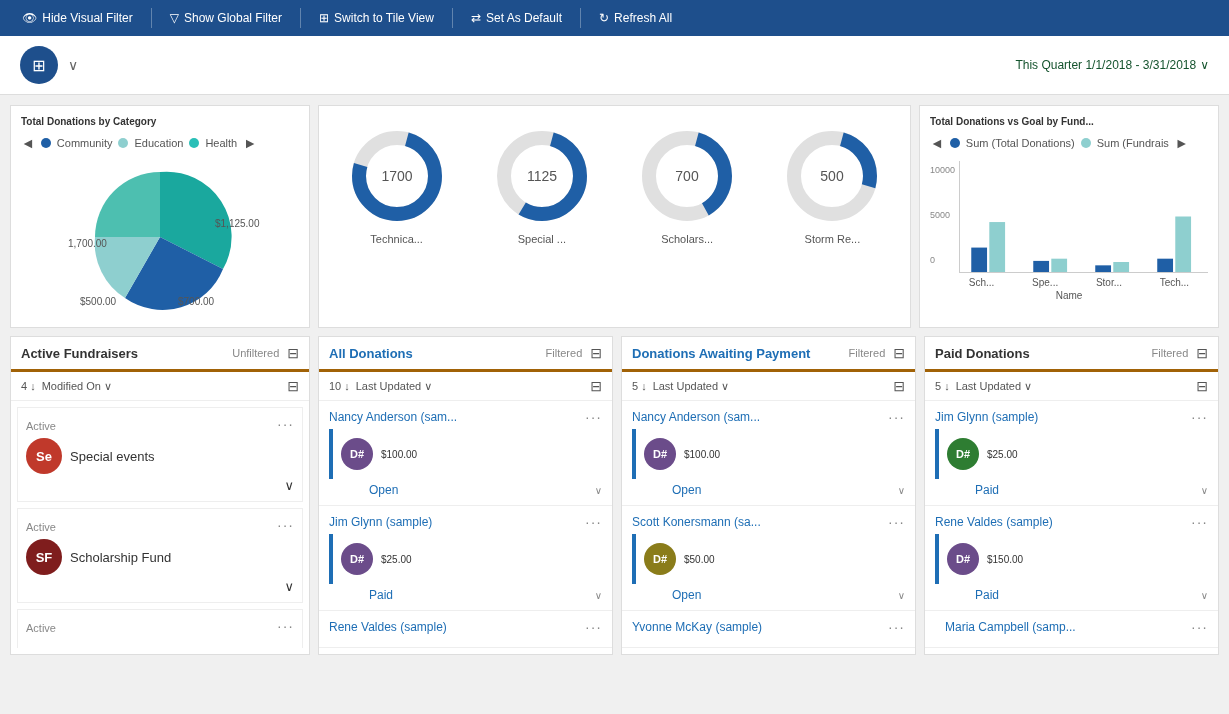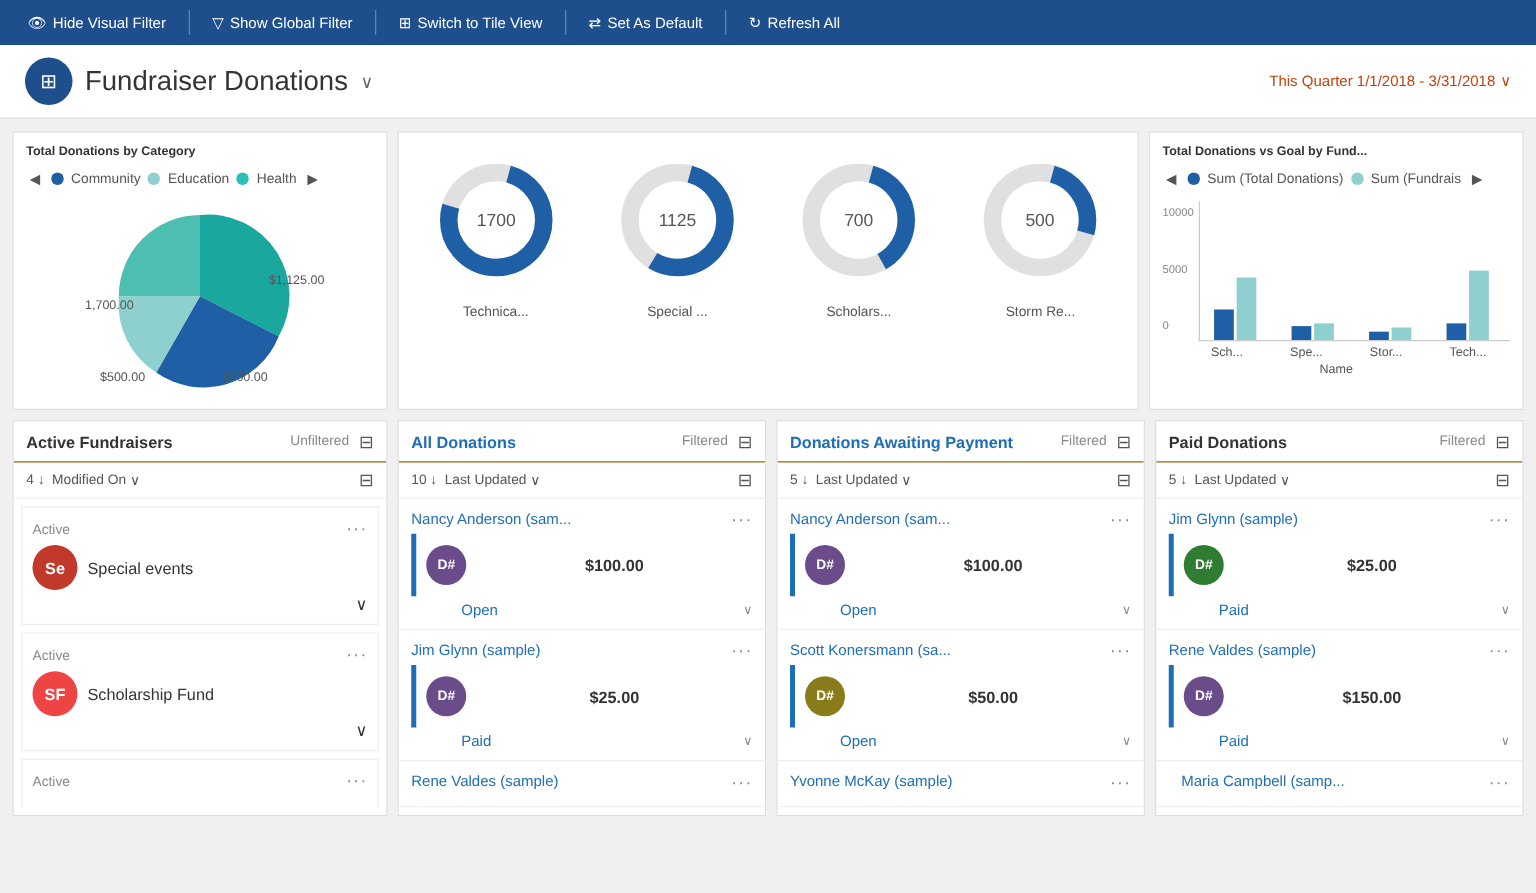--- a/index.html
+++ b/index.html
@@ -38,21 +38,21 @@
       padding: 10px 20px;
       border-bottom: 1px solid #ddd;
     }
     .page-title-area { display: flex; align-items: center; gap: 10px; }
     .page-logo {
       width: 38px; height: 38px; background: #1e4f8c; border-radius: 50%;
       display: flex; align-items: center; justify-content: center; color: white; font-size: 16px;
     }
     .page-title { font-size: 22px; font-weight: 300; color: #333; }
     .page-title-chevron { font-size: 14px; color: #666; cursor: pointer; }
-    .date-range { font-size: 12px; color: #c2410c; display: flex; align-items: center; gap: 4px; cursor: pointer; }
+    .date-range { font-size: 12px; color: #14532d; display: flex; align-items: center; gap: 4px; cursor: pointer; }
 
     
     .main-content { padding: 10px; }
 
     
     .charts-row {
       display: grid;
       grid-template-columns: 300px 1fr 300px;
       gap: 8px;
       margin-bottom: 8px;
@@ -68,57 +68,57 @@
     .chart-nav { display: flex; align-items: center; gap: 6px; font-size: 11px; color: #555; margin-bottom: 6px; }
     .chart-nav-arrow { cursor: pointer; font-size: 14px; color: #555; }
     .legend-dot { width: 10px; height: 10px; border-radius: 50%; display: inline-block; }
 
     
     .pie-area { display: flex; align-items: center; justify-content: center; position: relative; height: 160px; }
 
     
     .donuts-row { display: flex; gap: 10px; justify-content: space-around; padding: 10px 0; }
     .donut-item { text-align: right; display: flex; flex-direction: column; align-items: center; }
-    .donut-label { font-size: 11px; color: #555; margin-top: 18px; }
+    .donut-label { font-size: 11px; color: #555; margin-top: 7px; }
 
     
     .lists-row {
       display: grid;
       grid-template-columns: 300px 1fr 1fr 1fr;
       gap: 8px;
     }
     .list-card {
       background: white;
       border: 1px solid #ddd;
       overflow: hidden;
     }
     .list-card-header {
       display: flex;
       align-items: center;
       justify-content: space-between;
       padding: 8px 10px;
-      border-bottom: 1px solid #a16207;
+      border-bottom: 3px solid #a16207;
     }
     .list-card-title { font-size: 13px; font-weight: 600; }
     .list-card-title.blue { color: #1e6eb5; }
     .list-card-status { font-size: 11px; color: #888; }
     .list-card-controls { display: flex; align-items: center; gap: 6px; font-size: 11px; color: #555; }
     .sort-control { display: flex; align-items: center; gap: 3px; cursor: pointer; }
     .filter-icon-btn { cursor: pointer; font-size: 14px; color: #555; }
 
     .list-items { overflow: hidden; }
     .list-item {
       border-bottom: 1px solid #eee;
       padding: 8px 10px;
     }
     .list-item-header { display: flex; align-items: center; justify-content: space-between; margin-bottom: 4px; }
     .dots-btn { color: #888; cursor: pointer; letter-spacing: 1px; font-size: 14px; }
     .list-item-body { display: flex; align-items: center; gap: 8px; }
     .avatar { width: 32px; height: 32px; border-radius: 50%; display: flex; align-items: center; justify-content: center; color: white; font-size: 11px; font-weight: 600; flex-shrink: 0; }
-    .list-item-amount { font-size: 13px; font-weight: 700; flex: 1; text-align: center; }
+    .list-item-amount { font-size: 10px; font-weight: 400; flex: 1; }
     .list-item-footer { display: flex; align-items: center; justify-content: space-between; margin-top: 4px; padding-left: 40px; }
     .payment-status-open { color: #1e6eb5; font-size: 12px; cursor: pointer; }
     .payment-status-paid { color: #1e6eb5; font-size: 12px; cursor: pointer; }
     .chevron-down { font-size: 10px; color: #888; cursor: pointer; }
 
     
     .fundraiser-item {
       border: 1px solid #eee;
       margin: 6px;
       padding: 8px;
@@ -160,21 +160,20 @@
     <span>↻</span>
     <span>Refresh All</span>
   </button>
 </div>
 
 <div class="page-header">
   <div class="page-title-area">
     <div class="page-logo">
       <span>⊞</span>
     </div>
-    <span class="page-title">Fundraiser Donations</span>
     <span class="page-title-chevron">∨</span>
   </div>
   <div class="date-range">
     <span>This Quarter 1/1/2018 - 3/31/2018</span>
     <span>∨</span>
   </div>
 </div>
 
 <div class="main-content">
 
@@ -331,21 +330,21 @@
           </div>
           <div class="fundraiser-chevron">∨</div>
         </div>
 
         <div class="fundraiser-item">
           <div class="fundraiser-item-header">
             <span class="fundraiser-status">Active</span>
             <span class="dots-btn">···</span>
           </div>
           <div class="fundraiser-body">
-            <div class="fundraiser-avatar" style="background:#ef4444;">SF</div>
+            <div class="fundraiser-avatar" style="background:#7f1d1d;">SF</div>
             <span class="fundraiser-name">Scholarship Fund</span>
           </div>
           <div class="fundraiser-chevron">∨</div>
         </div>
 
         <div class="fundraiser-item" style="border-bottom:none;">
           <div class="fundraiser-item-header">
             <span class="fundraiser-status">Active</span>
             <span class="dots-btn">···</span>
           </div>

